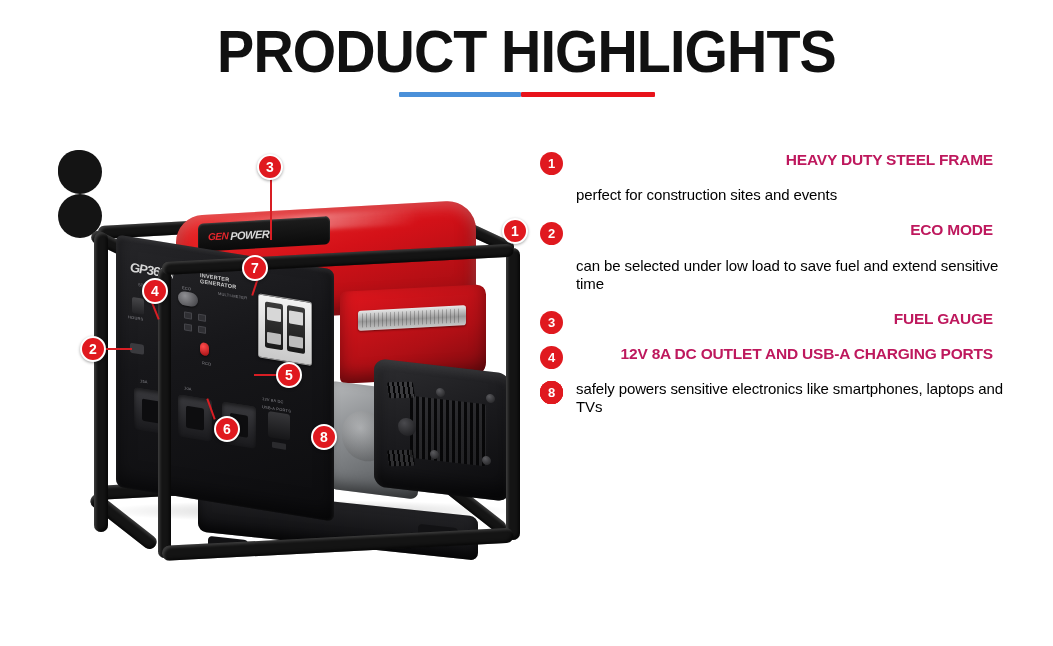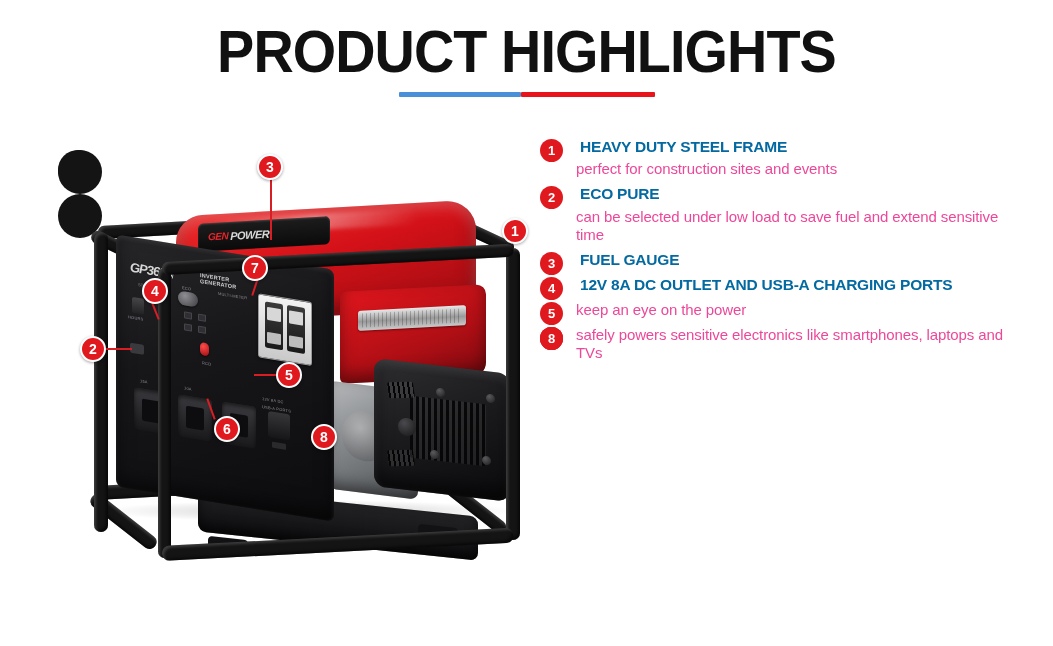--- a/index.html
+++ b/index.html
@@ -35,25 +35,25 @@
   .feat{position:relative;padding-left:36px;margin-bottom:7px;}
   .badge{
     position:absolute;left:0;top:1px;
     width:23px;height:23px;border-radius:50%;
     background:#e0191f;color:#ffffff;
     font-size:13px;font-weight:bold;
     display:flex;align-items:center;justify-content:center;
     line-height:1;
   }
   .feat-title{
-    font-size:15.5px;font-weight:bold;color:#0369a1;
-    letter-spacing:-0.2px;line-height:1.18;margin:4px;
+    font-size:15.5px;font-weight:bold;color:#be185d;
+    letter-spacing:-0.2px;line-height:1.18;margin:17px;text-align:right;
   }
   .feat-desc{
-    font-size:15px;color:#ec4899;line-height:1.2;margin:1px 0 0 0;
+    font-size:15px;color:#000000;line-height:1.2;margin:1px 0 0 0;
     letter-spacing:-0.1px;
   }
 
   
   .product{position:absolute;left:58px;top:150px;width:500px;height:430px;}
 
   .prod-shadow{
     position:absolute;left:40px;top:350px;width:420px;height:22px;
     background:radial-gradient(ellipse at center, rgba(0,0,0,.20), rgba(0,0,0,0) 70%);
   }
@@ -407,37 +407,36 @@
   <div class="list">
 
     <div class="feat">
       <div class="badge">1</div>
       <p class="feat-title">HEAVY DUTY STEEL FRAME</p>
       <p class="feat-desc">perfect for construction sites and events</p>
     </div>
 
     <div class="feat">
       <div class="badge">2</div>
-      <p class="feat-title">ECO PURE</p>
+      <p class="feat-title">ECO MODE</p>
       <p class="feat-desc">can be selected under low load to save fuel and extend sensitive time</p>
     </div>
 
     <div class="feat">
       <div class="badge">3</div>
       <p class="feat-title">FUEL GAUGE</p>
     </div>
 
     <div class="feat">
       <div class="badge">4</div>
       <p class="feat-title">12V 8A DC OUTLET AND USB-A CHARGING PORTS</p>
     </div>
 
     <div class="feat">
       <div class="badge">5</div>
-      <p class="feat-desc">keep an eye on the power</p>
     </div>
 
     <div class="feat">
       <div class="badge">6</div>
     </div>
 
     <div class="feat">
       <div class="badge">7</div>
     </div>
 

